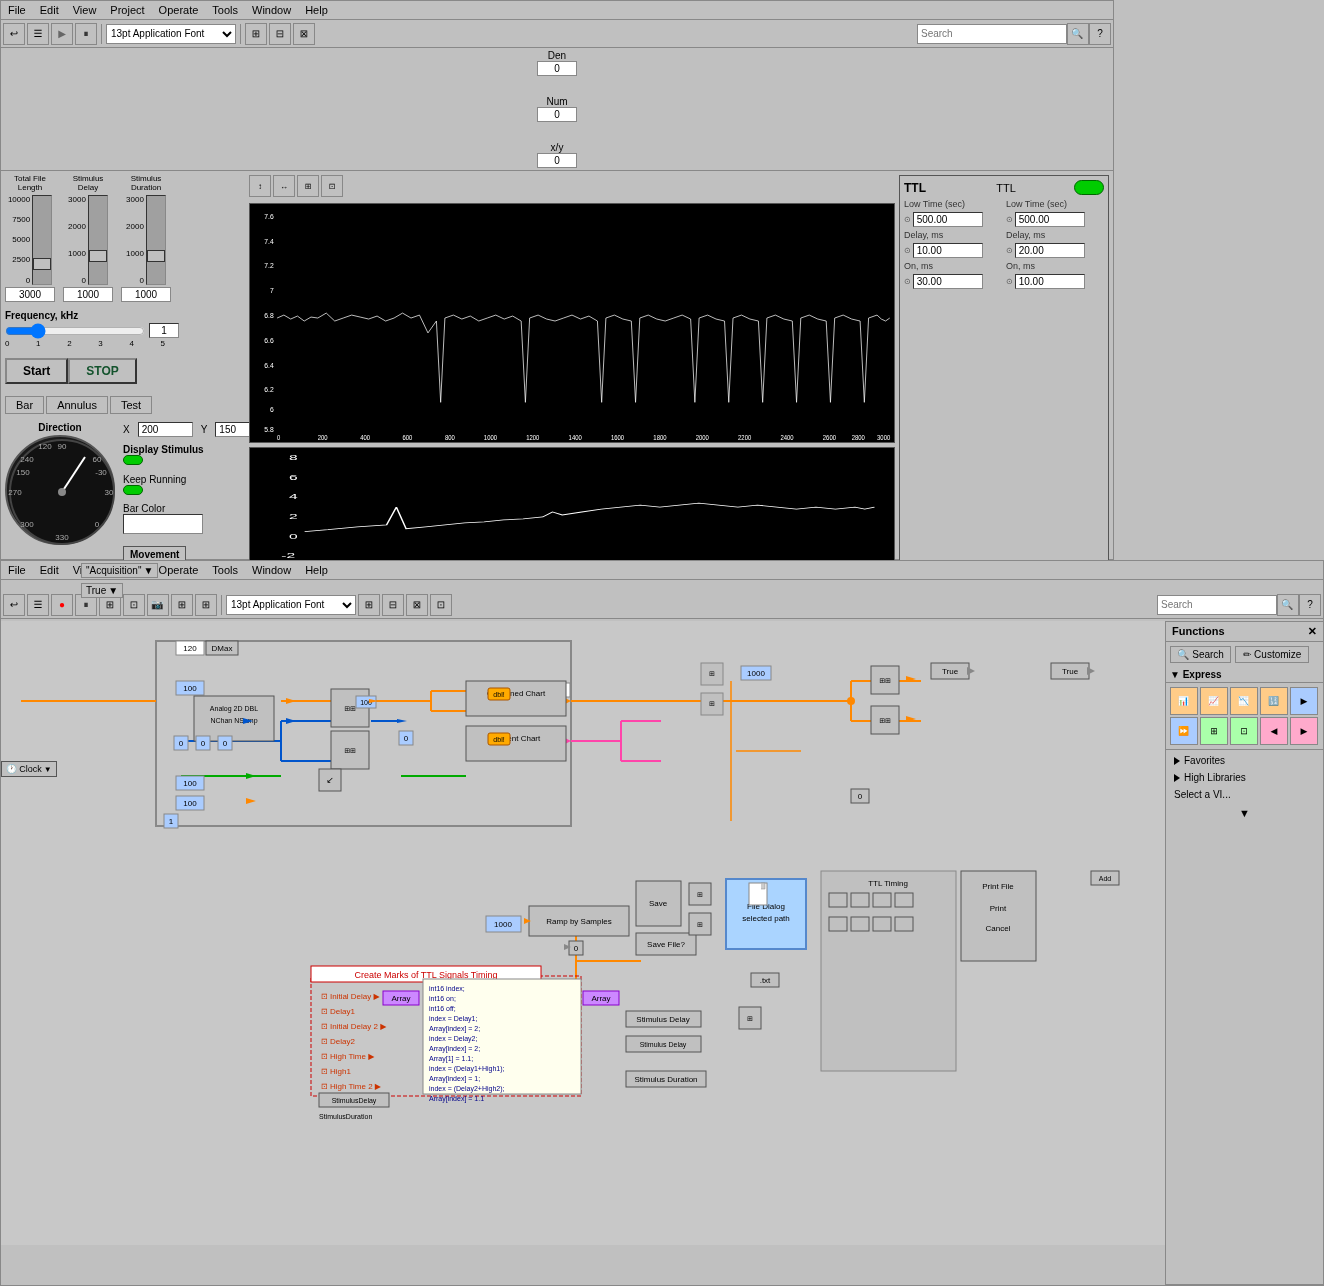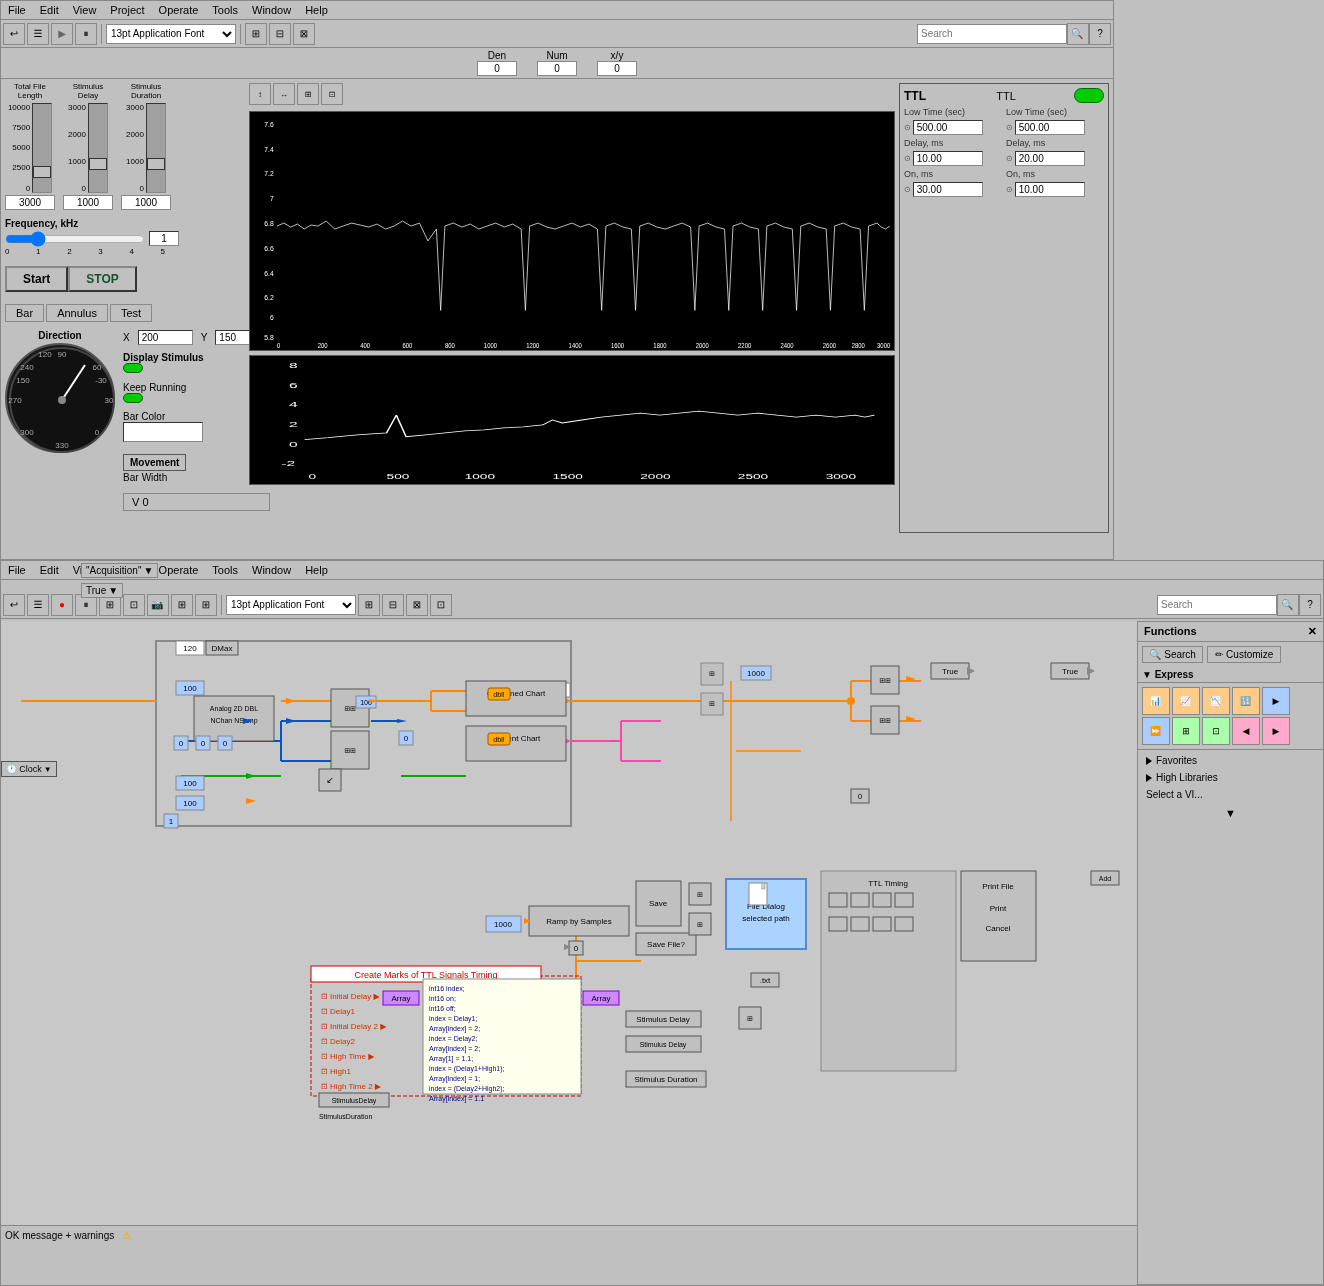--- a/index.html
+++ b/index.html
@@ -14,21 +14,21 @@
     
     
     .toolbar { background: #c0c0c0; padding: 2px; display: flex; align-items: center; gap: 2px; border-bottom: 1px solid #888; height: 28px; }
     .toolbar-btn { width: 22px; height: 22px; background: #c0c0c0; border: 1px solid #888; display: inline-flex; align-items: center; justify-content: center; font-size: 10px; cursor: pointer; }
     .toolbar-separator { width: 1px; height: 20px; background: #888; margin: 0 2px; }
     .font-dropdown { height: 20px; font-size: 10px; border: 1px solid #888; background: white; width: 130px; }
     .search-bar { margin-left: auto; display: flex; align-items: center; }
     .search-input { width: 150px; height: 20px; border: 1px solid #888; font-size: 10px; padding: 1px 3px; }
     
     
-    .coord-bar { background: #c0c0c0; padding: 2px 8px; display: flex; gap: 20px; align-items: center; font-size: 11px; border-bottom: 1px solid #888; justify-content: center; }
+    .coord-bar { background: #c0c0c0; padding: 2px 8px; display: flex; gap: 20px; align-items: center; font-size: 11px; border-bottom: 1px solid #888; justify-content: center; flex-direction: column; }
     .coord-item { display: flex; flex-direction: column; align-items: center; }
     .coord-label { font-size: 10px; }
     .coord-value { border: 1px solid #888; background: white; width: 40px; text-align: center; font-size: 10px; padding: 1px; }
     
     
     .tabs-bar { display: flex; padding: 4px 4px 0; gap: 2px; }
     .tab { padding: 3px 10px; background: #c0c0c0; border: 1px solid #888; border-bottom: none; cursor: pointer; font-size: 11px; }
     .tab.active { background: #c0c0c0; border-bottom: 1px solid #c0c0c0; font-weight: bold; }
     
     
@@ -106,21 +106,21 @@
     
     .v-indicator { background: #c0c0c0; border: 1px solid #888; padding: 2px 8px; font-size: 11px; display: inline-block; margin-top: 4px; }
     
     
     .bottom-window { position: absolute; top: 560px; left: 0; width: 1324px; height: 726px; background: #c0c0c0; border: 1px solid #888; }
     
     
     .block-diagram { position: absolute; top: 60px; left: 0; right: 0; bottom: 40px; background: #c8c8c8; overflow: hidden; }
     
     
-    .functions-panel { position: absolute; top: 60px; right: 0; width: 186px; background: #c0c0c0; border: 1px solid #888; border-right: none; bottom: 0; }
+    .functions-panel { position: absolute; top: 60px; right: 0; width: 158px; background: #c0c0c0; border: 1px solid #888; border-right: none; bottom: 0; }
     .functions-header { background: #c0c0c0; padding: 3px 6px; font-weight: bold; font-size: 11px; border-bottom: 1px solid #888; display: flex; justify-content: space-between; }
     .functions-search { padding: 4px; display: flex; gap: 4px; }
     .func-search-btn { background: #c0c0c0; border: 1px solid #888; padding: 2px 6px; font-size: 10px; cursor: pointer; }
     .func-customize-btn { background: #c0c0c0; border: 1px solid #888; padding: 2px 7px; font-size: 10px; cursor: pointer; }
     .functions-icons { display: flex; flex-wrap: wrap; padding: 4px; gap: 2px; border-bottom: 1px solid #888; }
     .func-icon { width: 28px; height: 28px; background: #c0c0c0; border: 1px solid #888; display: flex; align-items: center; justify-content: center; font-size: 9px; cursor: pointer; }
     .express-label { padding: 2px 4px; font-size: 10px; font-weight: bold; border-bottom: 1px solid #888; }
     .functions-tree { padding: 2px; }
     .func-tree-item { padding: 3px 6px; font-size: 10px; cursor: pointer; display: flex; align-items: center; gap: 4px; }
     .triangle-right { width: 0; height: 0; border-top: 4px solid transparent; border-bottom: 4px solid transparent; border-left: 6px solid #000; display: inline-block; }
@@ -741,24 +741,20 @@
       <rect x="872" y="296" width="18" height="14" fill="#c0c0c0" stroke="#555" stroke-width="1"></rect>
       <rect x="894" y="296" width="18" height="14" fill="#c0c0c0" stroke="#555" stroke-width="1"></rect>
     </svg>
 
     <div style="position:absolute;top:140px;left:0;background:#c0c0c0;border:1px solid #555;padding:2px 4px;font-size:9px;display:flex;align-items:center;gap:2px;">
       <span>🕐</span>
       <span>Clock</span>
       <span style="font-size:8px;">▼</span>
     </div>
 
-    <div style="position:absolute;bottom:0;left:0;right:175px;height:20px;background:#c0c0c0;border-top:1px solid #888;display:flex;align-items:center;padding:0 4px;font-size:10px;gap:8px;">
-      <span>OK message + warnings</span>
-      <span style="color:orange;">⚠</span>
-    </div>
   </div>
 
   <div class="functions-panel">
     <div class="functions-header">
       <span>Functions</span>
       <span style="cursor:pointer;">✕</span>
     </div>
     <div class="functions-search">
       <button class="func-search-btn">
         <span>🔍</span>

